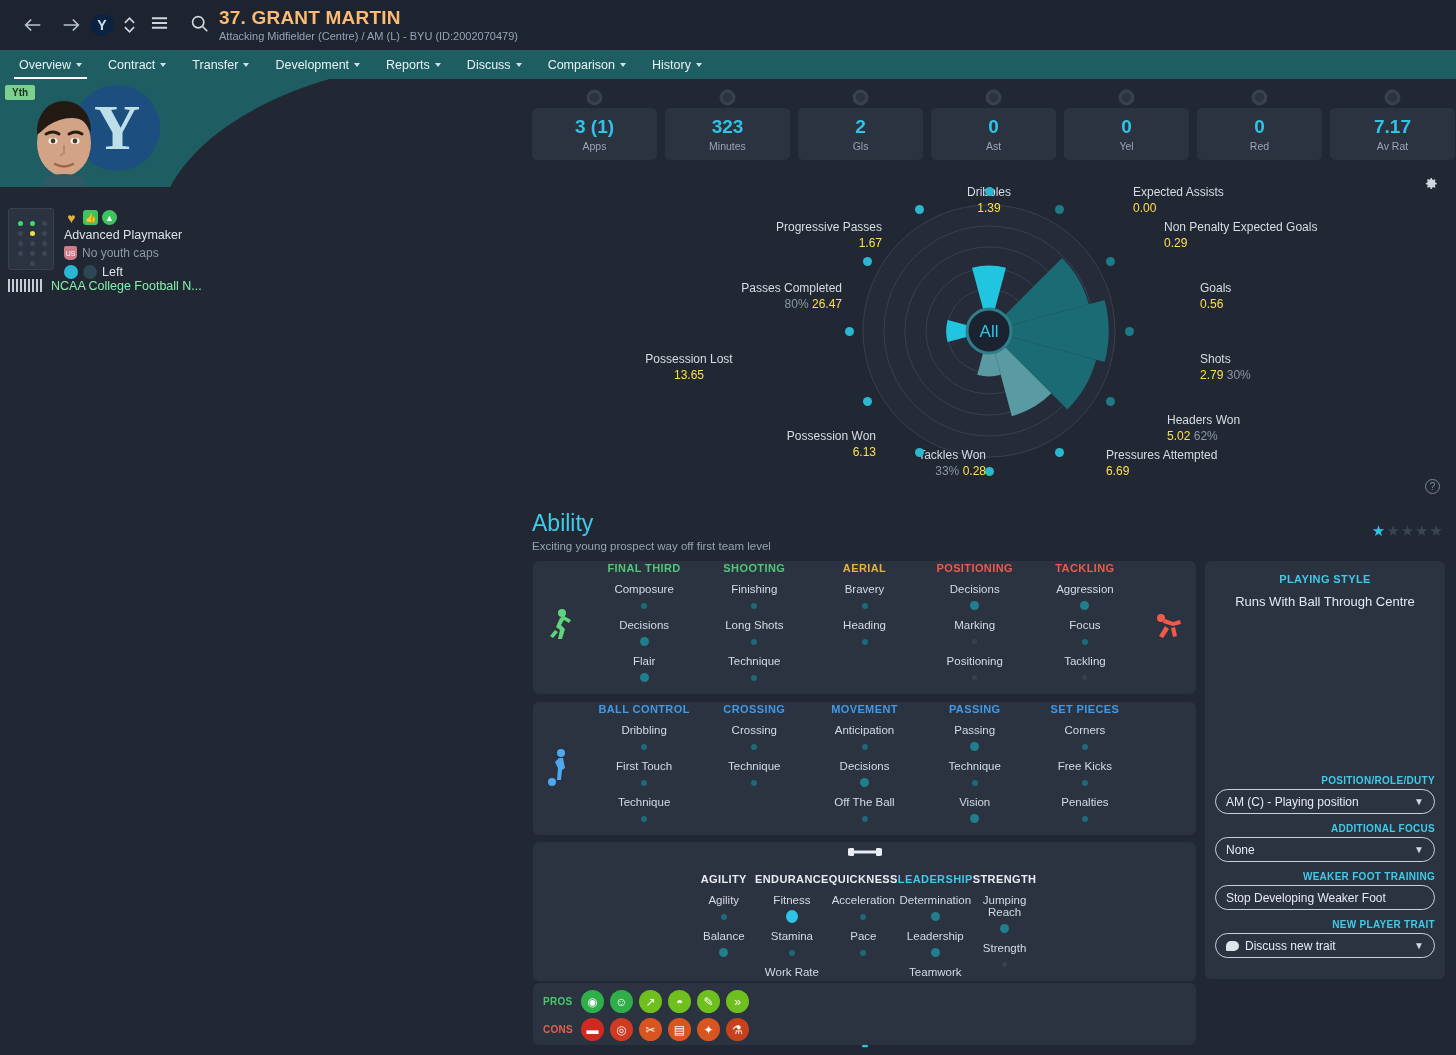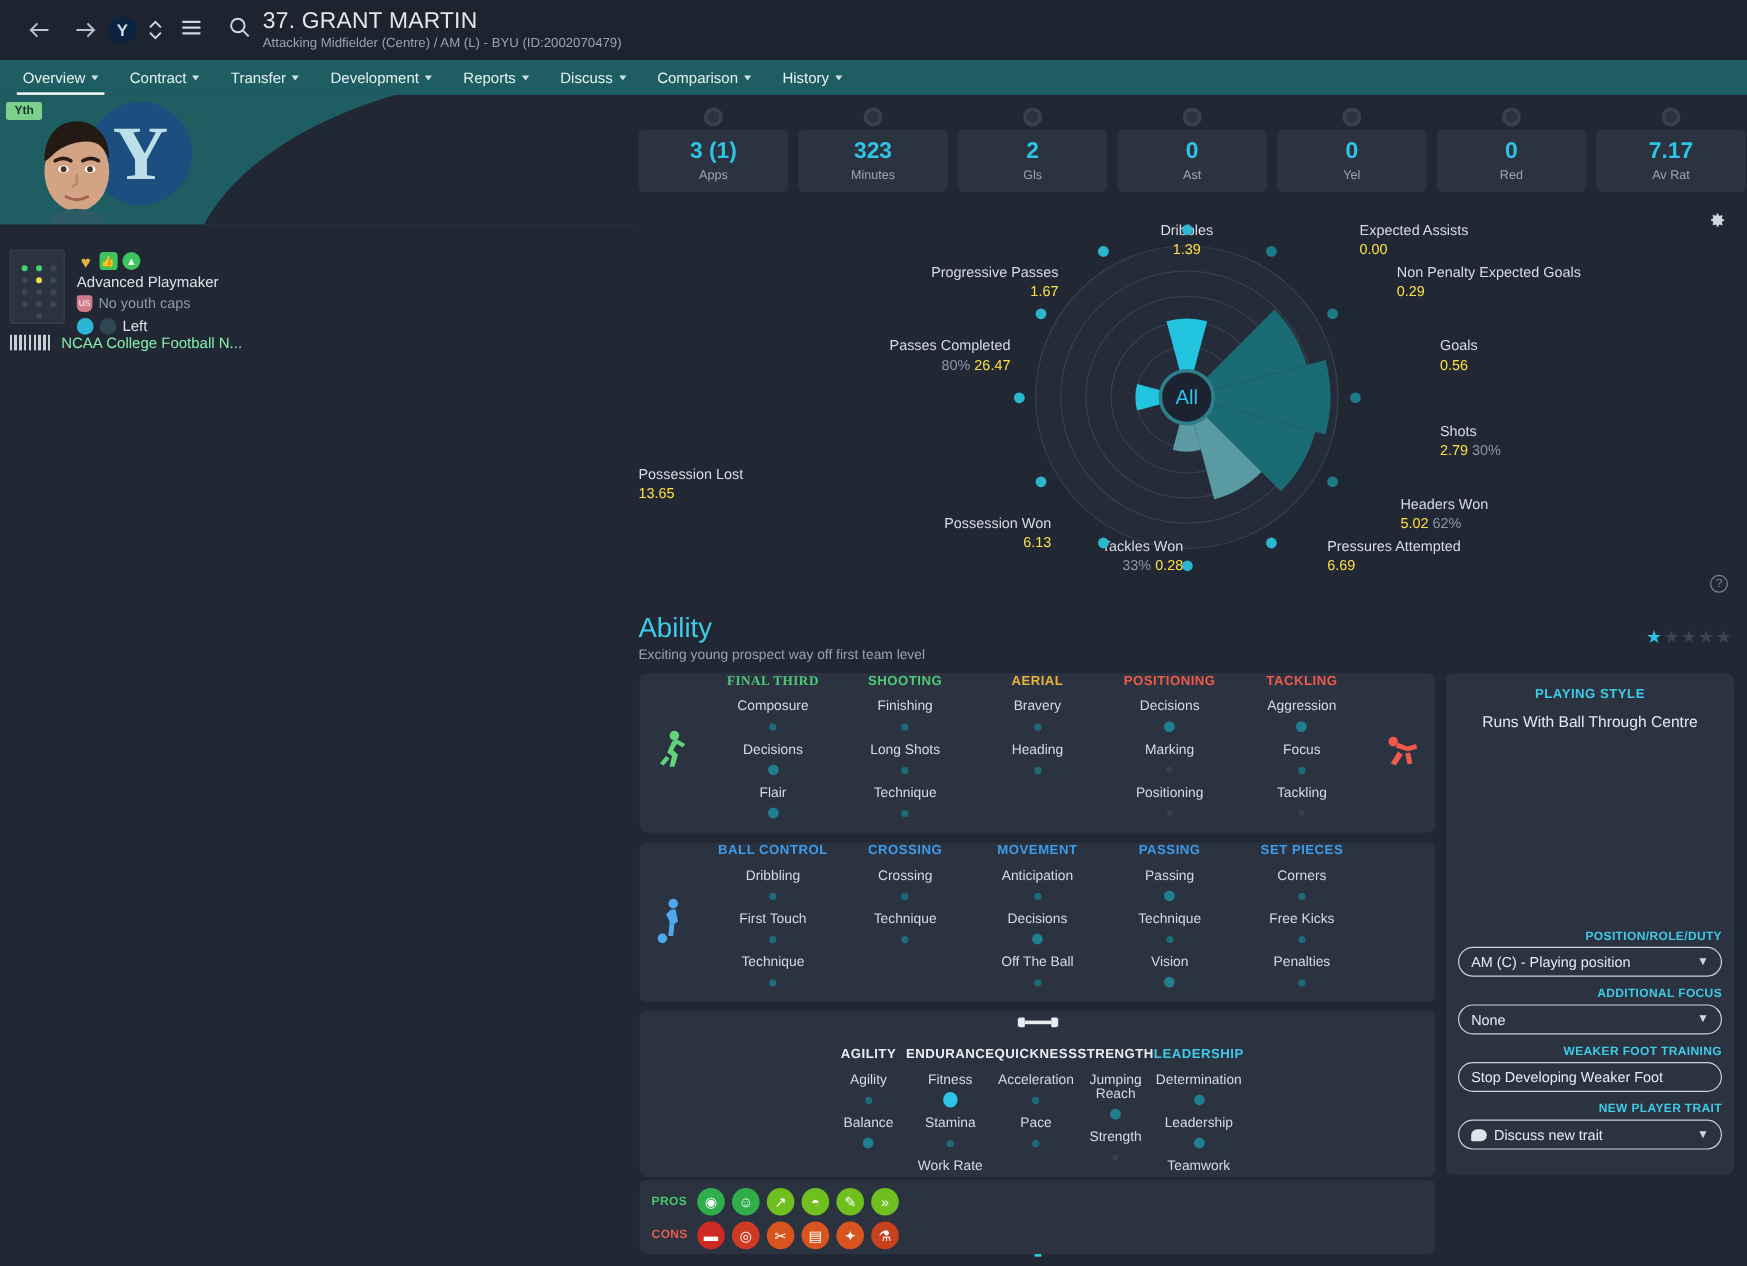--- a/index.html
+++ b/index.html
@@ -21,21 +21,21 @@
   .navbtn svg { display: block; }
   .club-badge {
     width: 24px; height: 22px; border-radius: 50%;
     background: #0c2340; display: flex; align-items: center; justify-content: center;
     color: #c8e2ea; font-weight: bold; font-size: 14px; line-height: 1; margin-right: 2px;
   }
   .updown { display: flex; flex-direction: column; align-items: center; gap: 2px; color: #cfd6e0; margin: 0 8px; cursor: pointer; }
   .hamb { margin: 0 8px; color: #cfd6e0; cursor: pointer; }
   .searchico { margin: 0 10px 0 14px; color: #cfd6e0; cursor: pointer; }
   .player-title { line-height: 1.05; }
-  .player-title .nm { font-size: 19px; font-weight: normal; letter-spacing: .2px; color: #e5e5e5; }
+  .player-title .nm { font-size: 19px; font-weight: bold; letter-spacing: .2px; color: #fdba74; }
   .player-title .sub { font-size: 11px; color: #97a3b4; margin-top: 3px; }
 
   
   .tabbar {
     height: 29px; background: #1e5e63;
     display: flex; align-items: stretch; padding-left: 6px; position: relative; z-index: 5;
   }
   .tab {
     display: flex; align-items: center; gap: 5px; padding: 0 13px;
     font-size: 12.5px; color: #e7f1f2; cursor: pointer; position: relative;
@@ -450,21 +450,21 @@
       <div class="rlabel" style="top: 277px; left: 0px; width: 454px; text-align: right;">
         <div>Tackles Won</div>
         <div><span class="pct">33%</span> <span class="v">0.28</span></div>
       </div>
       <div class="rdot" style="left: 382.5px; top: 277.744px;"></div>
       <div class="rlabel" style="top: 258px; left: 0px; width: 344px; text-align: right;">
         <div>Possession Won</div>
         <div><span class="v">6.13</span></div>
       </div>
       <div class="rdot" style="left: 331.256px; top: 226.5px;"></div>
-      <div class="rlabel" style="top: 181px; left: 0px; width: 314px; text-align: left; margin-top: 36px;">
+      <div class="rlabel" style="top: 181px; left: 0px; width: 314px; text-align: center;">
         <div>Possession Lost</div>
         <div><span class="v">13.65</span></div>
       </div>
       <div class="rdot" style="left: 312.5px; top: 156.5px;"></div>
       <div class="rlabel" style="top: 110px; left: 0px; width: 310px; text-align: right;">
         <div>Passes Completed</div>
         <div><span class="pct">80%</span> <span class="v">26.47</span></div>
       </div>
       <div class="rdot" style="left: 331.256px; top: 86.5px;"></div>
       <div class="rlabel" style="top: 49px; left: 0px; width: 350px; text-align: right;">
@@ -485,21 +485,21 @@
     <div class="abpanel" style="top: 561px; height: 133px;">
       <div class="ab-side">
         <svg width="30" height="40" viewBox="0 0 30 40" fill="#5fd47a">
           <circle cx="16" cy="5" r="4"></circle>
           <path d="M14 10l-4 9 4 3-2 9h4l3-10-4-4 3-5 5 3 2-3-7-4z"></path>
           <path d="M9 22l-5 6 3 2 5-6z"></path>
         </svg>
       </div>
       <div class="ab-cols">
         <div class="ab-col">
-          <div class="ab-head" style="color: rgb(79, 200, 120); font-family: Liberation Serif, serif;">FINAL THIRD</div>
+          <div class="ab-head" style="color: rgb(79, 200, 120);">FINAL THIRD</div>
           <div class="ab-attr">Composure</div>
           <div class="ab-mark">
             <span class="m s2"></span>
           </div>
           <div class="ab-attr">Decisions</div>
           <div class="ab-mark">
             <span class="m s3"></span>
           </div>
           <div class="ab-attr">Flair</div>
           <div class="ab-mark">
@@ -697,43 +697,43 @@
           <div class="ab-attr">Acceleration</div>
           <div class="ab-mark">
             <span class="m s2"></span>
           </div>
           <div class="ab-attr">Pace</div>
           <div class="ab-mark">
             <span class="m s2"></span>
           </div>
         </div>
         <div class="ab-col">
+          <div class="ab-head" style="color: rgb(63, 203, 232);">LEADERSHIP</div>
+          <div class="ab-attr">Determination</div>
+          <div class="ab-mark">
+            <span class="m s3"></span>
+          </div>
+          <div class="ab-attr">Leadership</div>
+          <div class="ab-mark">
+            <span class="m s3"></span>
+          </div>
+          <div class="ab-attr">Teamwork</div>
+          <div class="ab-mark">
+            <span class="m s3"></span>
+          </div>
+        </div>
+        <div class="ab-col">
           <div class="ab-head" style="color: rgb(233, 237, 243);">STRENGTH</div>
           <div class="ab-attr">Jumping Reach</div>
           <div class="ab-mark">
             <span class="m s3"></span>
           </div>
           <div class="ab-attr">Strength</div>
           <div class="ab-mark">
             <span class="m s1"></span>
-          </div>
-        </div>
-        <div class="ab-col">
-          <div class="ab-head" style="color: rgb(63, 203, 232);">LEADERSHIP</div>
-          <div class="ab-attr">Determination</div>
-          <div class="ab-mark">
-            <span class="m s3"></span>
-          </div>
-          <div class="ab-attr">Leadership</div>
-          <div class="ab-mark">
-            <span class="m s3"></span>
-          </div>
-          <div class="ab-attr">Teamwork</div>
-          <div class="ab-mark">
-            <span class="m s3"></span>
           </div>
         </div>
       </div>
       <div class="ab-side">
         <svg width="26" height="36" viewBox="0 0 26 36" fill="#2ec4e6">
           <path d="M13 8a7 7 0 00-4 12.7V24h8v-3.3A7 7 0 0013 8z"></path>
           <rect x="9" y="26" width="8" height="2.5" rx="1"></rect>
           <rect x="10" y="30" width="6" height="2.2" rx="1"></rect>
           <path d="M13 1v4M3 7l3 2M23 7l-3 2M1 17h4M21 17h4" stroke="#2ec4e6" stroke-width="2" stroke-linecap="round"></path>
         </svg>

